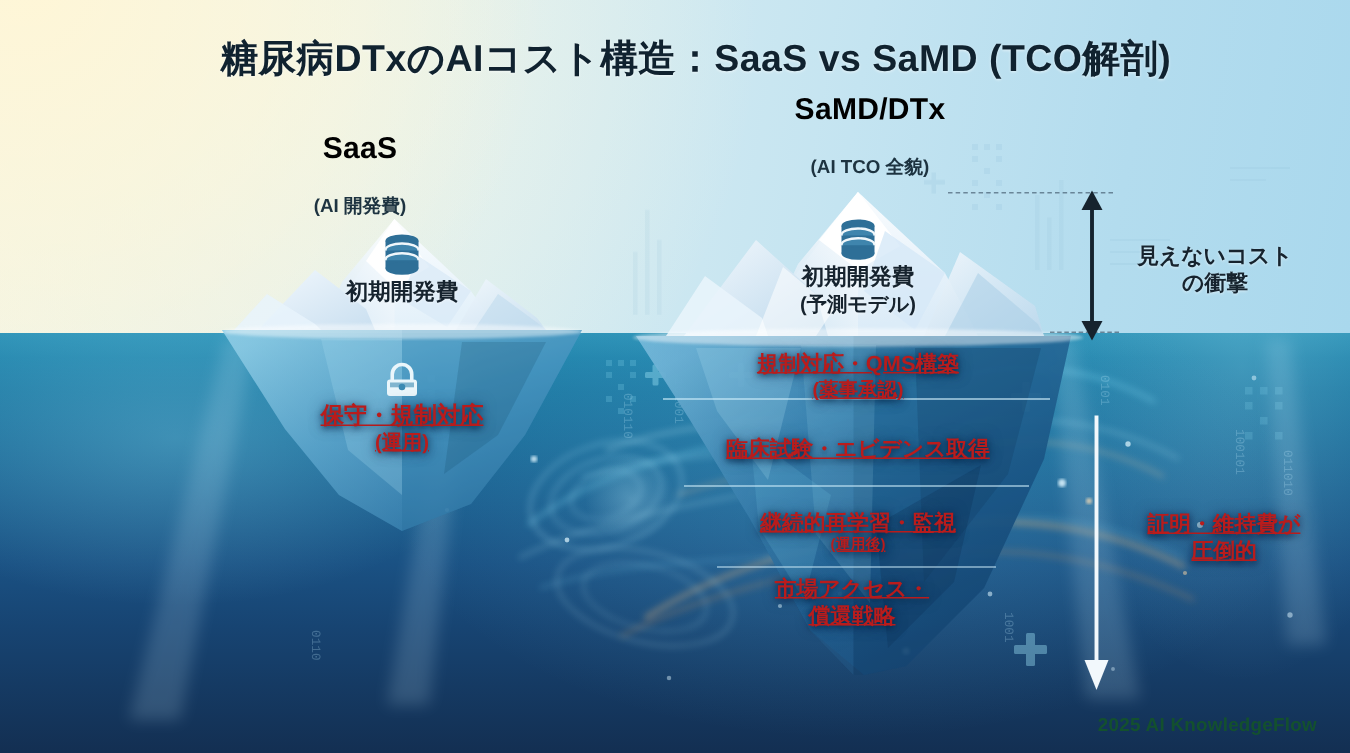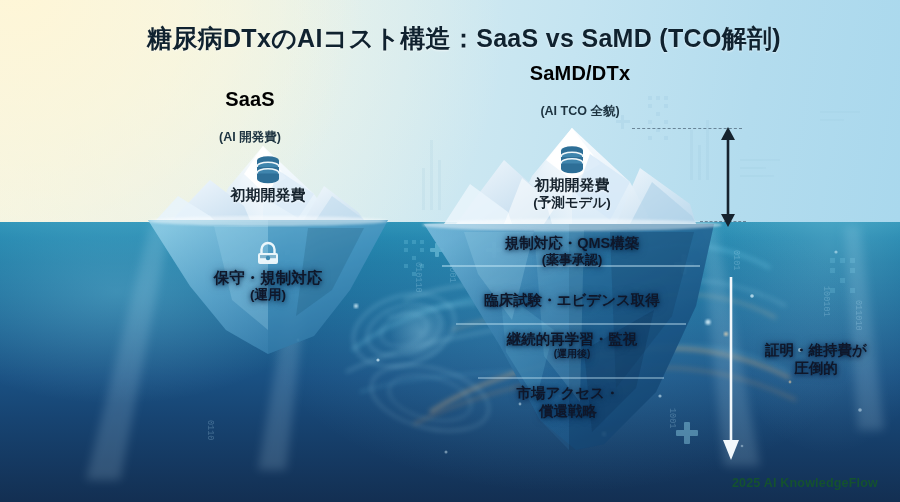--- a/index.html
+++ b/index.html
@@ -29,21 +29,21 @@
     pointer-events:none;}
   
   .deco{position:absolute;inset:0;pointer-events:none;}
   
   .berg{position:absolute;}
   
   .lbl{position:absolute;text-align:center;line-height:1.25;white-space:nowrap;}
   .lbl .l1{display:block;}
   .lbl .l2{display:block;}
   .dark-lbl{color:#16232e;font-weight:bold;text-shadow:0 1px 2px rgba(255,255,255,.55);}
-  .light-lbl{color:#0f172a;font-weight:bold;text-shadow:0 1px 4px rgba(0,30,60,.75),0 0 9px rgba(0,40,80,.5);}
+  .light-lbl{color:#b91c1c;font-weight:bold;text-shadow:0 1px 4px rgba(0,30,60,.75),0 0 9px rgba(0,40,80,.5);text-decoration:underline;}
   .title{position:absolute;left:0;top:22px;width:900px;text-align:center;
     font-size:25px;font-weight:bold;color:#10222f;letter-spacing:.3px;
     text-shadow:0 1px 2px rgba(255,255,255,.6);margin-left:14px;}
   .hdr{position:absolute;text-align:center;}
   .hdr .h1{font-size:20px;font-weight:bold;color:#000000;display:block;letter-spacing:.2px;}
   .hdr .h2{font-size:12.5px;font-weight:bold;color:#1d3340;display:block;margin-top:18px;}
   .footer{position:absolute;right:22px;bottom:12px;font-size:12.5px;font-weight:bold;
     color:#14532d;opacity:.95;letter-spacing:.2px;}
   .dashline{position:absolute;height:0;border-top:1.5px dashed rgba(40,60,80,.55);}
 </style>
@@ -303,21 +303,21 @@
     <polygon points="100,40 140,76 148,104 52,104" fill="url(#rTopB)"></polygon>
     <polygon points="236,48 286,84 292,104 212,104" fill="url(#rTopB)" opacity="0.9"></polygon>
     <polygon points="248,62 288,96 292,104 226,104" fill="#a9cde6" opacity="0.55"></polygon>
     <polygon points="66,64 104,92 108,104 40,104" fill="#eaf4fb" opacity="0.85"></polygon>
     <polygon points="168,8 196,44 168,60 142,40" fill="#ffffff" opacity="0.95"></polygon>
     <polygon points="186,34 226,62 206,100 172,74" fill="#d6e9f7" opacity="0.8"></polygon>
     <polygon points="118,58 152,86 140,104 100,104" fill="#ffffff" opacity="0.55"></polygon>
     <ellipse cx="168" cy="105" rx="150" ry="6" fill="#ffffff" opacity="0.45" filter="url(#soft)"></ellipse>
   </svg>
 
-  <div class="hdr" style="left:150px;top:88px;width:200px;">
+  <div class="hdr" style="left:140px;top:88px;width:200px;">
     <span class="h1">SaaS</span>
     <span class="h2">(AI 開発費)</span>
   </div>
   <div class="hdr" style="left:470px;top:62px;width:220px;">
     <span class="h1">SaMD/DTx</span>
     <span class="h2">(AI TCO 全貌)</span>
   </div>
 
   <div class="title">糖尿病DTxのAIコスト構造：SaaS vs SaMD (TCO解剖)</div>
 
@@ -365,38 +365,42 @@
 
   <div class="lbl light-lbl" style="left:456px;top:234px;width:232px;font-size:14.5px;">
     <span class="l1">規制対応・QMS構築</span>
     <span class="l2" style="font-size:13px;">(薬事承認)</span>
   </div>
 
   <div class="lbl light-lbl" style="left:444px;top:291px;width:256px;font-size:14.5px;">
     <span class="l1">臨床試験・エビデンス取得</span>
   </div>
 
-  <div class="lbl light-lbl" style="left:456px;top:330px;width:232px;font-size:14.5px;">
+  <div class="lbl light-lbl" style="left:456px;top:340px;width:232px;font-size:14.5px;">
     <span class="l1">継続的再学習・監視</span>
     <span class="l2" style="font-size:10px;">(運用後)</span>
   </div>
 
   <div class="lbl light-lbl" style="left:462px;top:384px;width:212px;font-size:14.5px;">
     <span class="l1">市場アクセス・</span>
     <span class="l2">償還戦略</span>
   </div>
 
   <div class="dashline" style="left:632px;top:128px;width:110px;"></div>
   <div class="dashline" style="left:700px;top:221px;width:46px;"></div>
 
   <svg style="position:absolute;left:712px;top:126px;" width="32" height="102" viewBox="0 0 32 102">
     <line x1="16" y1="10" x2="16" y2="92" stroke="#16232e" stroke-width="2.6"></line>
     <polygon points="16,1 23,14 9,14" fill="#16232e"></polygon>
     <polygon points="16,101 23,88 9,88" fill="#16232e"></polygon>
   </svg>
+  <div class="lbl dark-lbl" style="left:730px;top:162px;width:160px;font-size:14.5px;text-align:center;">
+    <span class="l1">見えないコスト</span>
+    <span class="l2">の衝撃</span>
+  </div>
 
   <svg style="position:absolute;left:718px;top:275px;" width="26" height="186" viewBox="0 0 26 186">
     <line x1="13" y1="2" x2="13" y2="168" stroke="#f2f8fc" stroke-width="2.6"></line>
     <polygon points="13,185 21,165 5,165" fill="#f2f8fc"></polygon>
   </svg>
   <div class="lbl light-lbl" style="left:736px;top:341px;width:160px;font-size:14.5px;text-align:center;">
     <span class="l1">証明・維持費が</span>
     <span class="l2">圧倒的</span>
   </div>
 

